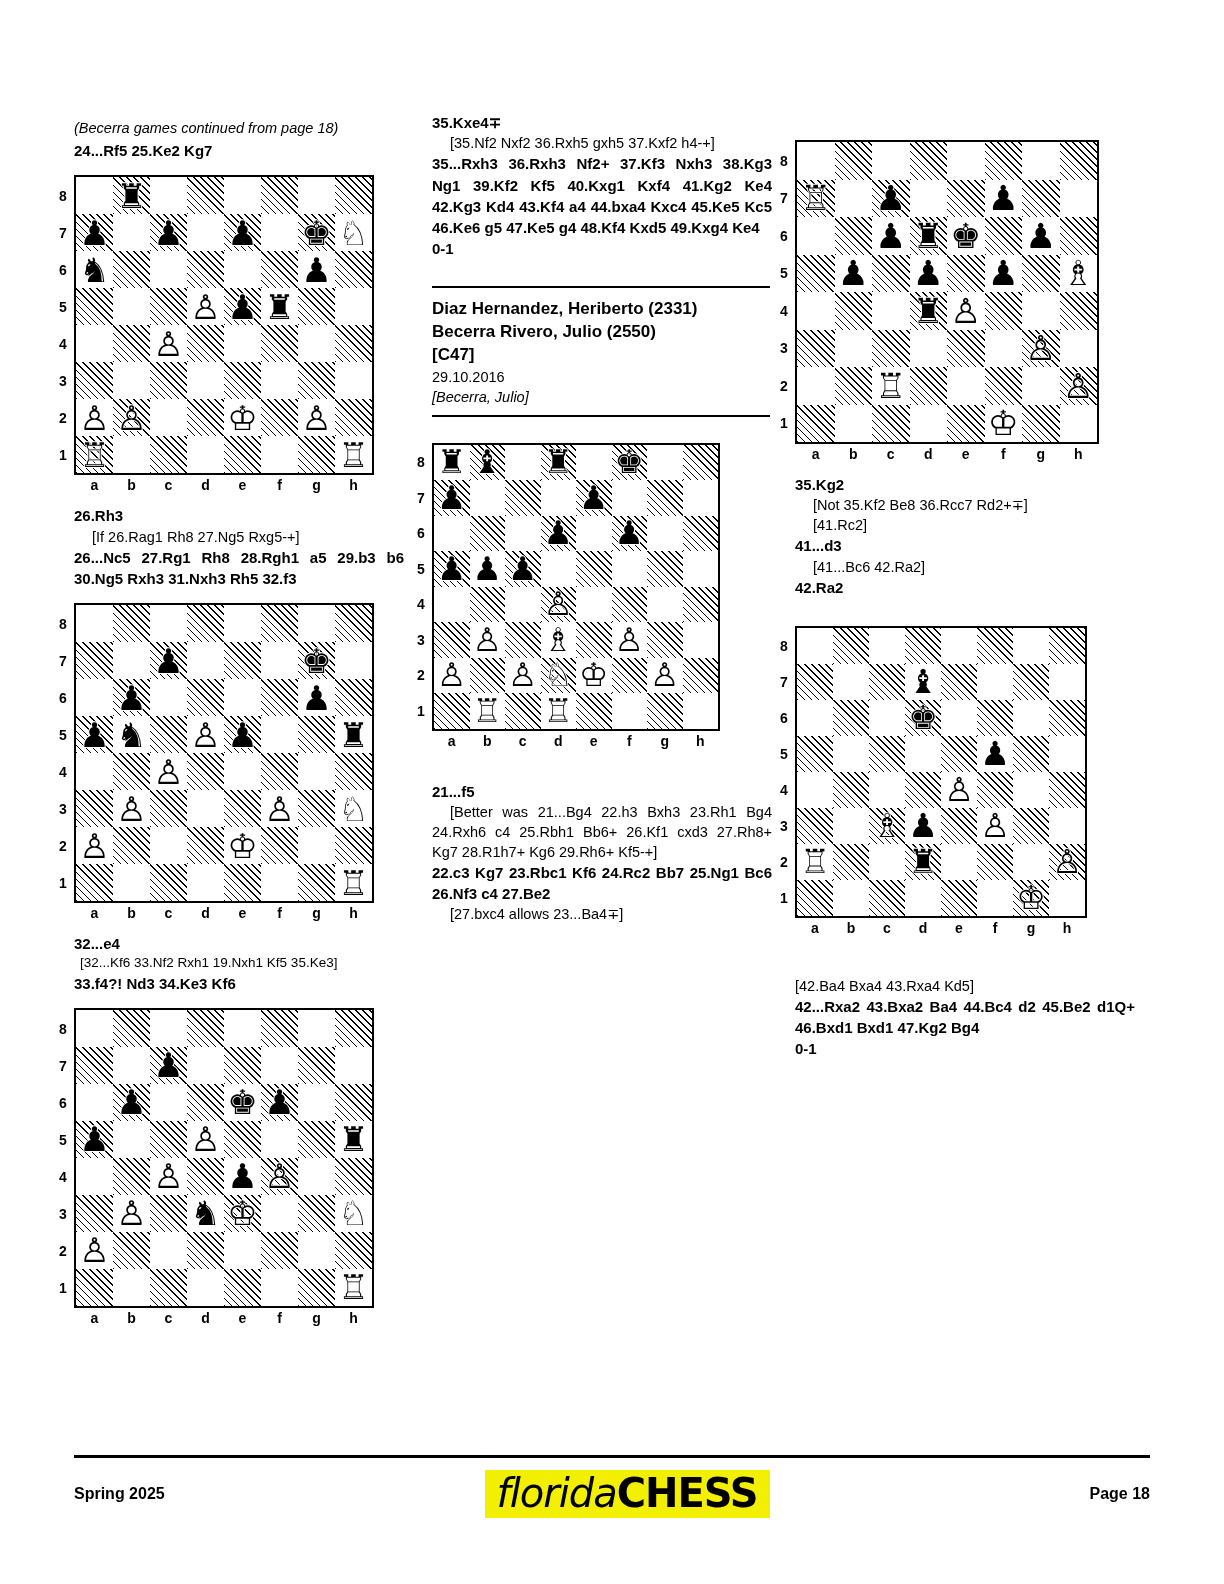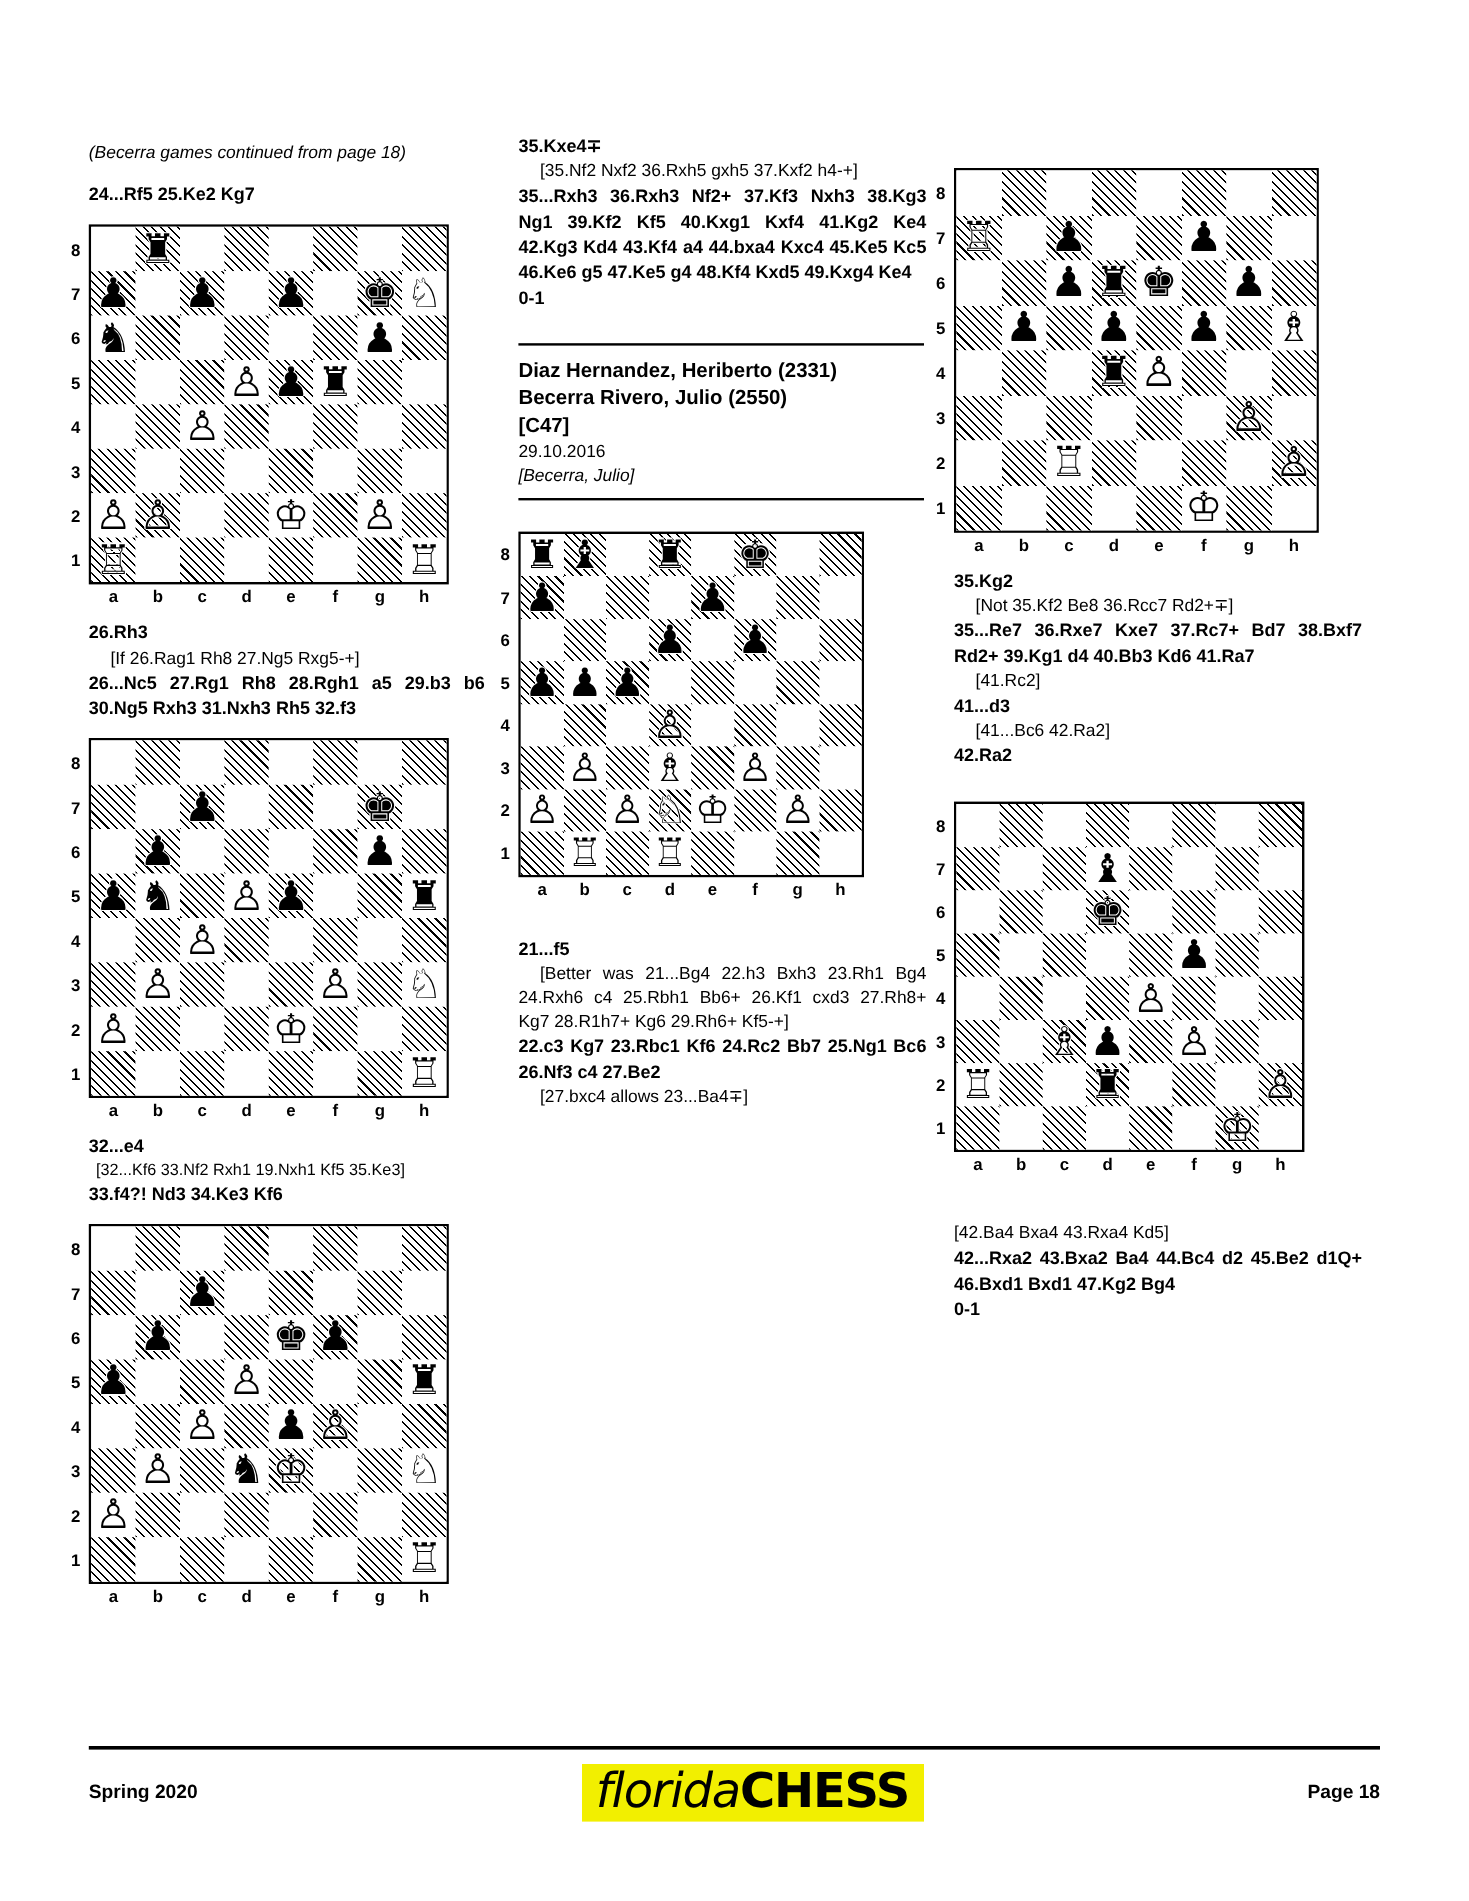--- a/index.html
+++ b/index.html
@@ -152,21 +152,21 @@
   .logo .l1 { font-weight: normal; font-style: italic; }
   .logo .l2 { font-weight: bold; }
 </style>
 </head>
 <body>
 
 <div class="page">
 
   <div class="col col1" style="top:118px;">
     <div class="txt italic">(Becerra games continued from page 18)</div>
-    <div class="bold" style="margin-top:14px;">24...Rf5 25.Ke2 Kg7</div>
+    <div class="bold" style="margin-top:2px;">24...Rf5 25.Ke2 Kg7</div>
 
     <div class="gap14"></div>
     <div id="board1-host">
         <div class="board-wrap" style="width: 300px; height: 320px;">
           <div class="board" style="width: 296px; height: 296px;">
             <div class="sq light"></div>
             <div class="sq dark">
               <span class="piece" style="font-size: 34.04px;">♜</span>
             </div>
             <div class="sq light"></div>
@@ -830,21 +830,20 @@
             <span style="width: 37.5px;">f</span>
             <span style="width: 37.5px;">g</span>
             <span style="width: 37.5px;">h</span>
           </div>
         </div>
       </div>
 
     <div class="gap10"></div>
     <div class="bold">35.Kg2</div>
     <div class="txt hang">[Not 35.Kf2 Be8 36.Rcc7 Rd2+∓]</div>
-    <div class="bold">35...Re7 36.Rxe7 Kxe7 37.Rc7+ Bd7 38.Bxf7 Rd2+ 39.Kg1 d4 40.Bb3 Kd6 41.Ra7</div>
     <div class="txt hang">[41.Rc2]</div>
     <div class="bold">41...d3</div>
     <div class="txt hang">[41...Bc6 42.Ra2]</div>
     <div class="bold">42.Ra2</div>
 
     <div style="height:28px;"></div>
     <div id="board6-host">
         <div class="board-wrap" style="width: 292px; height: 312px;">
           <div class="board" style="width: 288px; height: 288px;">
             <div class="sq light"></div>
@@ -958,18 +957,18 @@
       </div>
 
     <div style="height:38px;"></div>
     <div class="txt">[42.Ba4 Bxa4 43.Rxa4 Kd5]</div>
     <div class="bold">42...Rxa2 43.Bxa2 Ba4 44.Bc4 d2 45.Be2 d1Q+ 46.Bxd1 Bxd1 47.Kg2 Bg4</div>
     <div class="bold">0-1</div>
   </div>
 
   <div class="footer-rule" style="top:1455px;"></div>
   <div class="footer" style="top:1470px;">
-    <div class="footer-left">Spring 2020</div>
+    <div class="footer-left">Spring 2025</div>
     <div class="logo"><span class="l1">florida</span><span class="l2">CHESS</span></div>
     <div class="footer-right">Page 18</div>
   </div>
 
 </div>
 
 </body></html>

